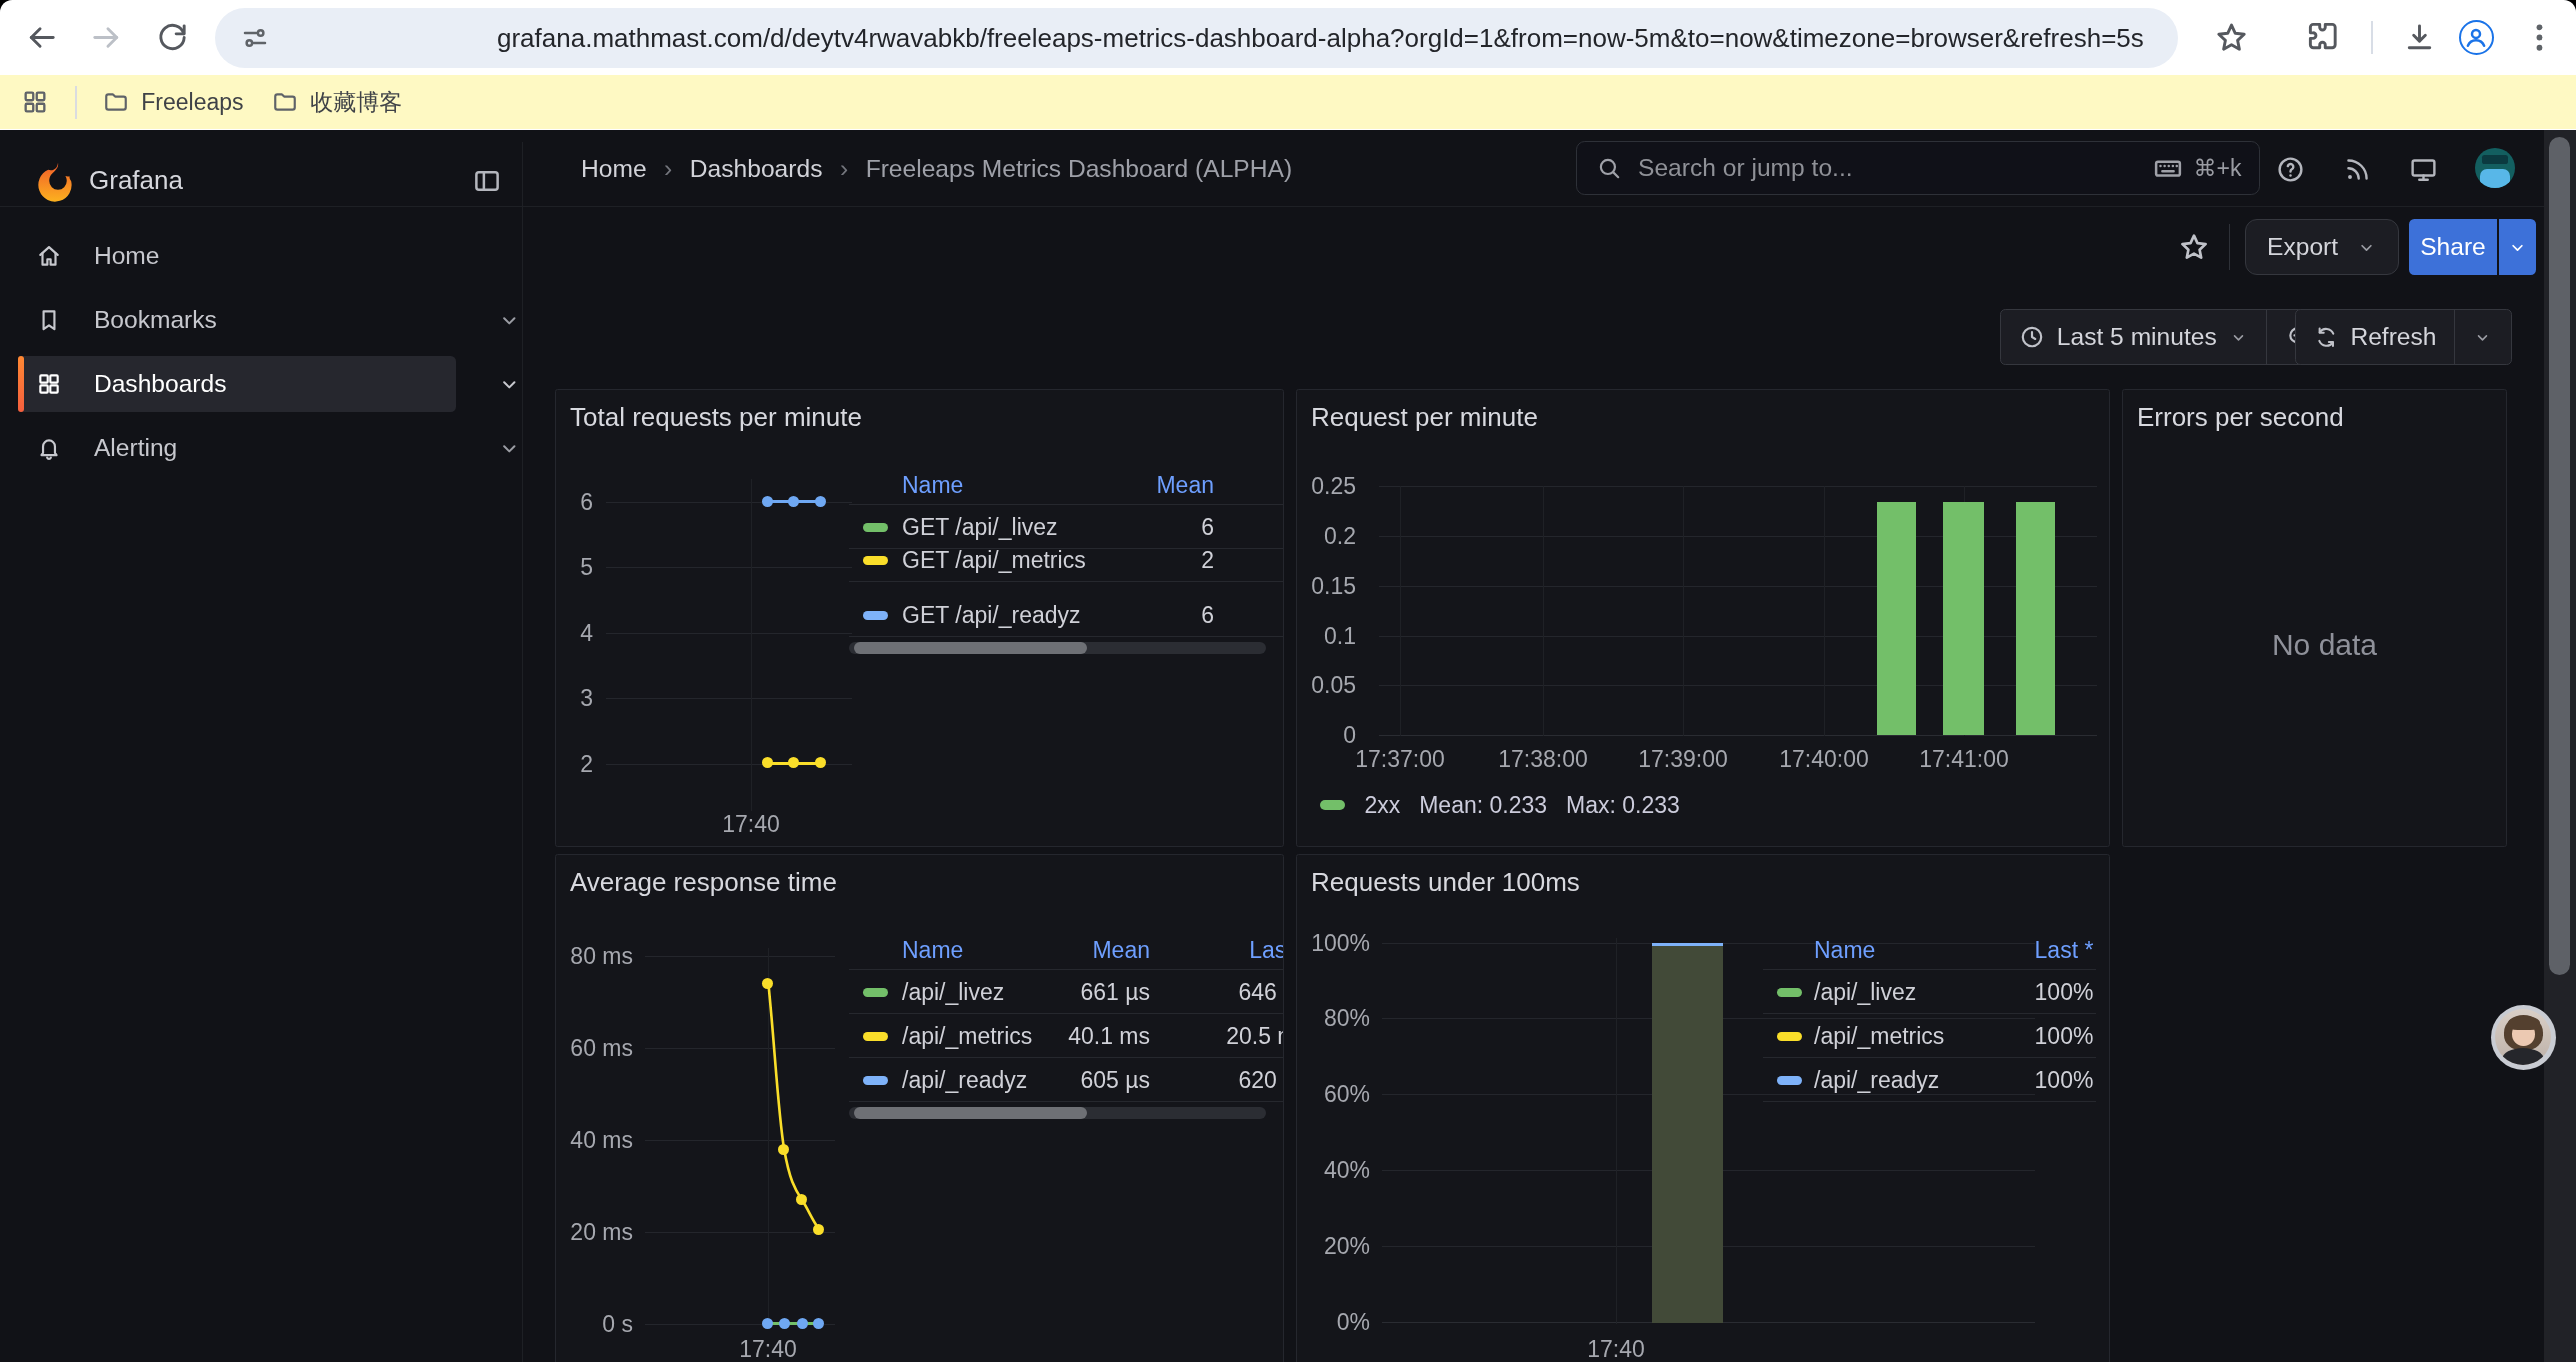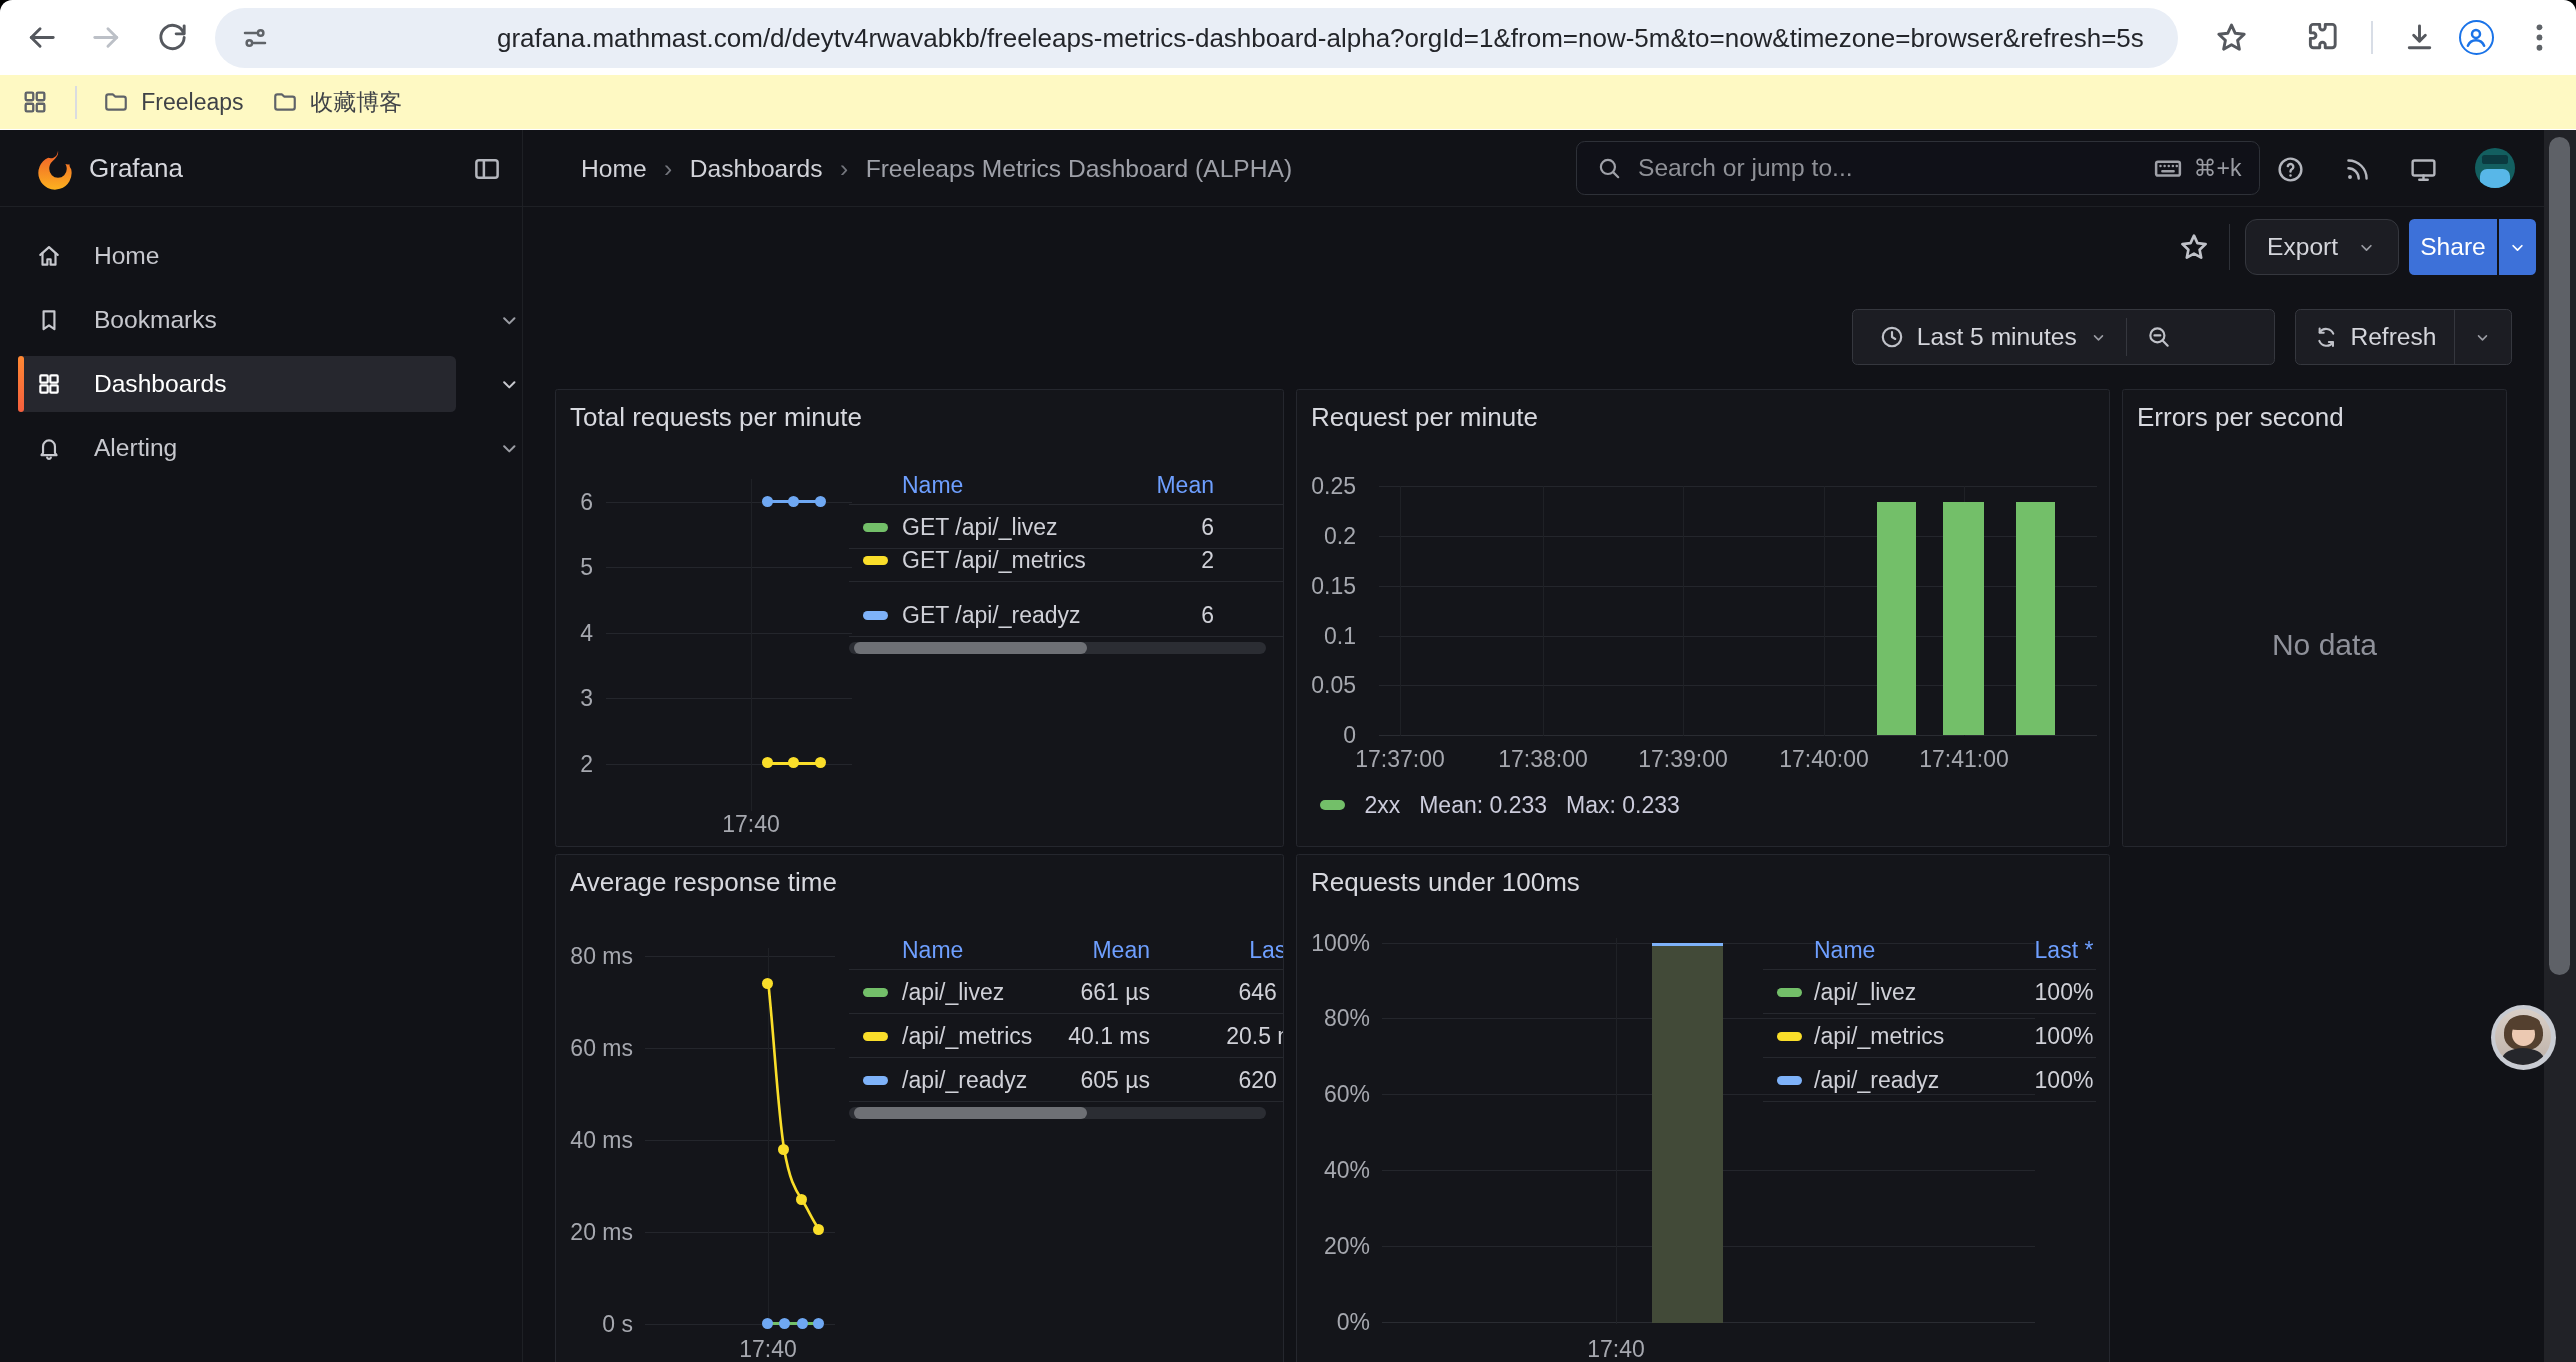--- a/index.html
+++ b/index.html
@@ -11,21 +11,21 @@
   
   .chrome { position:absolute; left:0; top:0; width:2576px; height:130px; background:#ffffff; }
   .tb-icon { position:absolute; width:35px; height:35px; color:#55585e; top:20px; }
   .url-pill { position:absolute; left:215px; top:8px; width:1963px; height:60px; background:#e9eef6; border-radius:30px; }
   .url-text { position:absolute; left:282px; top:0; height:60px; line-height:60px; font-size:26px; color:#23252a; white-space:nowrap; }
   .bm-bar { position:absolute; left:0; top:75px; width:2576px; height:54px; background:#fef9c3; }
   .bm-label { font-size:23px; color:#3f4247; line-height:54px; }
 
   
   .g-header { position:absolute; left:0; top:130px; width:2576px; height:77px; background:#111217; border-bottom:0.9px solid #1e2025; }
-  .brand-zone { position:absolute; left:0; top:0; width:523px; height:78px; border-right:0.9px solid #1e2025; }
+  .brand-zone { position:absolute; left:0; top:12px; width:523px; height:78px; border-right:0.9px solid #1e2025; }
   .crumb { font-size:24.6px; color:#d2d3d9; white-space:nowrap; }
   .crumb-sep { font-size:24.6px; color:#73757c; }
   .search-box { position:absolute; left:1576px; top:11.4px; width:684px; height:54px; background:#101118; border:0.9px solid #2e3138; border-radius:8.8px; display:flex; align-items:center; }
   .hdr-ic { color:#b4b6bd; }
 
   
   .sidebar { position:absolute; left:0; top:207px; width:523px; height:1156px; background:#111217; border-right:0.9px solid #1e2025; padding-top:21px; }
   .side-item { position:relative; height:56px; margin:0 0 8px 18.4px; width:438px; border-radius:5.3px; display:flex; align-items:center; padding-left:17.5px; color:#c7c8ce; font-size:24.6px; }
   .side-item .lbl { margin-left:32px; }
   .side-item.active { background:#26272e; color:#fff; }
@@ -273,21 +273,21 @@
 
   <div class="btn blue" style="left:2409px; top:219px; width:88px; justify-content:center; border-radius:5.3px 0 0 5.3px; font-weight:500;">
     <span>Share</span>
   </div>
   <div class="btn blue" style="left:2499px; top:219px; width:37px; justify-content:center; border-radius:0 5.3px 5.3px 0;">
     <svg class="ic" style="width:21px; height:21px;" viewBox="0 0 24 24">
         <path d="M7 10l5 5 5-5"></path>
       </svg>
   </div>
 
-  <div class="btn ghost" style="left:1852px; top:309px; width:423px; padding:8px;">
+  <div class="btn ghost" style="left:2000px; top:309px; width:423px; padding:0;">
     <div style="display:flex; align-items:center; gap:12.3px; padding:0 17.5px; height:100%;">
       <svg class="ic" style="width:26px; height:26px; color:#c0c2c9;" viewBox="0 0 24 24">
           <circle cx="12" cy="12" r="8.5"></circle>
           <path d="M12 7.5V12l3 1.8"></path>
         </svg>
       <span>Last 5 minutes</span>
       <svg class="ic" style="width:19px; height:19px; color:#9a9ca3;" viewBox="0 0 24 24">
           <path d="M7 10l5 5 5-5"></path>
         </svg>
     </div>

